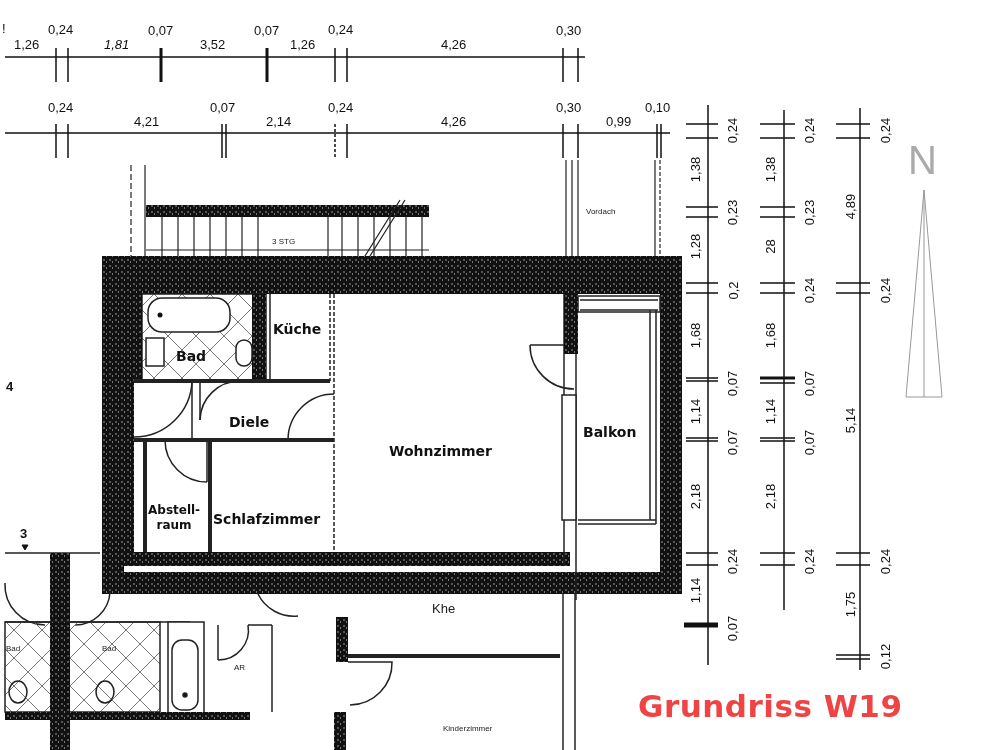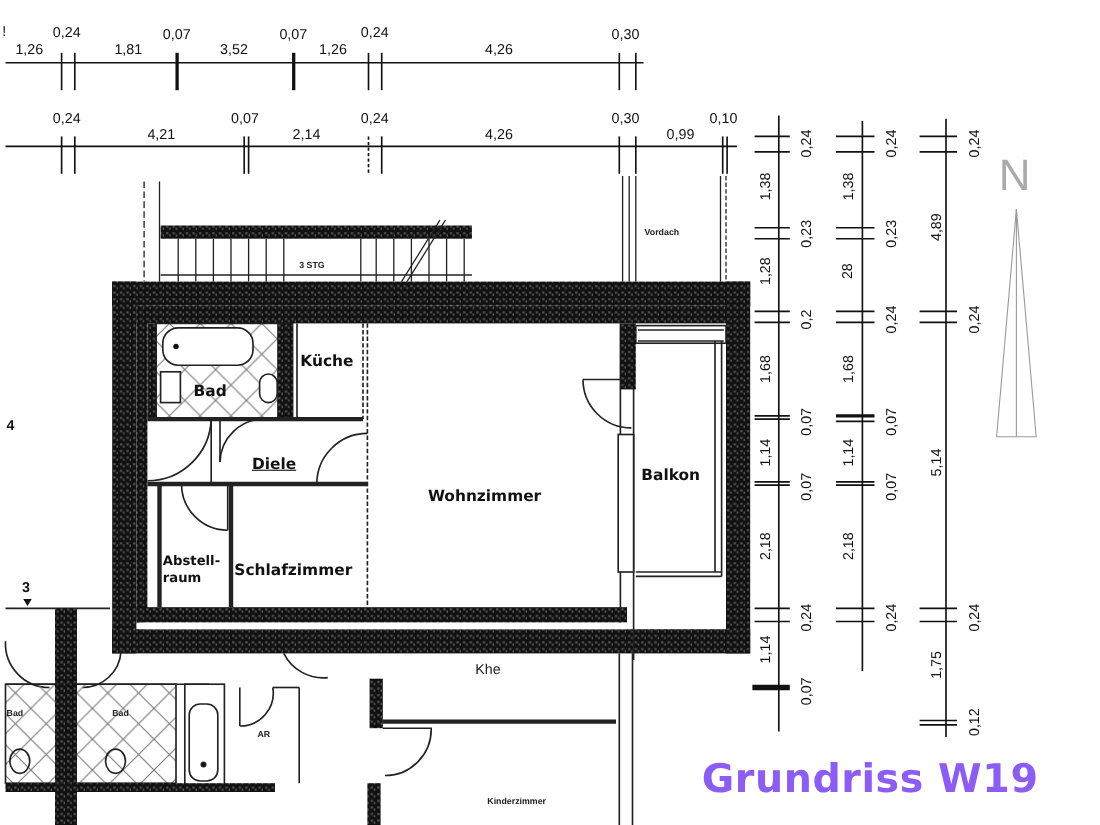--- a/index.html
+++ b/index.html
@@ -2,22 +2,22 @@
 <html><head>
 <meta charset="utf-8">
 <style>
   html, body { margin: 0; padding: 0; background: #ffffff; }
   #stage { position: relative; width: 1000px; height: 750px; overflow: hidden; background: #fff; font-family: "DejaVu Sans", sans-serif; }
   svg { position: absolute; left: 0; top: 0; }
   .dim { position: absolute; font-family: "Liberation Sans", sans-serif; font-size: 13px; color: #111; line-height: 1; white-space: nowrap; }
   .dimv { position: absolute; font-family: "Liberation Sans", sans-serif; font-size: 13px; color: #111; line-height: 1; white-space: nowrap; transform: rotate(-90deg); transform-origin: center center; }
   .room { position: absolute; font-family: "DejaVu Sans", sans-serif; font-weight: bold; font-size: 14px; color: #111; white-space: nowrap; line-height: 1; }
   .room.small { font-size: 12px; line-height: 1.25; }
-  .tiny { position: absolute; font-family: "Liberation Sans", sans-serif; font-size: 8px; color: #222; white-space: nowrap; font-weight: bold; }
-  .title { position: absolute; left: 638px; top: 688px; font-family: "DejaVu Sans", sans-serif; font-weight: bold; font-size: 36px; color: #8b5cf6; letter-spacing: 0.5px; }
+  .tiny { position: absolute; font-family: "Liberation Sans", sans-serif; font-size: 8px; color: #222; white-space: nowrap; font-weight: normal; }
+  .title { position: absolute; left: 638px; top: 688px; font-family: "DejaVu Sans", sans-serif; font-weight: bold; font-size: 31px; color: #ef4444; letter-spacing: 0.5px; }
   .north { position: absolute; left: 908px; top: 140px; font-family: "Liberation Sans", sans-serif; font-size: 40px; color: #aaa; font-weight: 300; line-height: 1; }
 </style>
 </head>
 <body>
 
 <div id="stage">
 
 <svg width="1000" height="750" viewBox="0 0 1000 750">
   <defs>
     <pattern id="wallpat" width="6" height="6" patternUnits="userSpaceOnUse">
@@ -213,21 +213,21 @@
     <line x1="575" y1="594" x2="575" y2="750"></line>
   </g>
 
   <g stroke="#111" fill="#111">
     <polygon points="22,545 28,545 25,550"></polygon>
   </g>
 </svg>
 
 <span class="dim" style="left:14px;top:38px;">1,26</span>
 <span class="dim" style="left:48px;top:23px;">0,24</span>
-<span class="dim" style="left:104px;top:38px;">1,81</span>
+<span class="dim" style="left:104px;top:38px;font-style:italic;">1,81</span>
 <span class="dim" style="left:148px;top:24px;">0,07</span>
 <span class="dim" style="left:200px;top:38px;">3,52</span>
 <span class="dim" style="left:254px;top:24px;">0,07</span>
 <span class="dim" style="left:290px;top:38px;">1,26</span>
 <span class="dim" style="left:328px;top:23px;">0,24</span>
 <span class="dim" style="left:441px;top:38px;">4,26</span>
 <span class="dim" style="left:556px;top:24px;">0,30</span>
 
 <span class="dim" style="left:48px;top:101px;">0,24</span>
 <span class="dim" style="left:134px;top:115px;">4,21</span>
@@ -270,24 +270,24 @@
 <span class="dimv" style="left:873px;top:284px;">0,24</span>
 <span class="dimv" style="left:838px;top:414px;">5,14</span>
 <span class="dimv" style="left:873px;top:555px;">0,24</span>
 <span class="dimv" style="left:838px;top:598px;">1,75</span>
 <span class="dimv" style="left:873px;top:650px;">0,12</span>
 
 <span class="north">N</span>
 
 <span class="room" style="left:176px;top:349px;">Bad</span>
 <span class="room" style="left:273px;top:322px;">Küche</span>
-<span class="room" style="left:229px;top:415px;text-decoration:underline;">Diele</span>
+<span class="room" style="left:229px;top:415px;">Diele</span>
 <span class="room" style="left:389px;top:444px;">Wohnzimmer</span>
 <span class="room" style="left:583px;top:425px;">Balkon</span>
-<span class="room small" style="left:148px;top:503px;"><span>Abstell-</span><br><span>raum</span></span>
+<span class="room small" style="left:148px;top:503px;text-align:center;"><span>Abstell-</span><br><span>raum</span></span>
 <span class="room" style="left:213px;top:512px;">Schlafzimmer</span>
 
 <span class="tiny" style="left:272px;top:237px;">3 STG</span>
 <span class="tiny" style="left:586px;top:207px;">Vordach</span>
 <span class="tiny" style="left:432px;top:601px;font-weight:normal;font-size:13px;">Khe</span>
 <span class="tiny" style="left:6px;top:644px;">Bad</span>
 <span class="tiny" style="left:102px;top:644px;">Bad</span>
 <span class="tiny" style="left:234px;top:663px;">AR</span>
 <span class="tiny" style="left:408px;top:724px;margin-left:35px;">Kinderzimmer</span>
 <span class="dim" style="left:6px;top:380px;font-weight:bold;">4</span>

